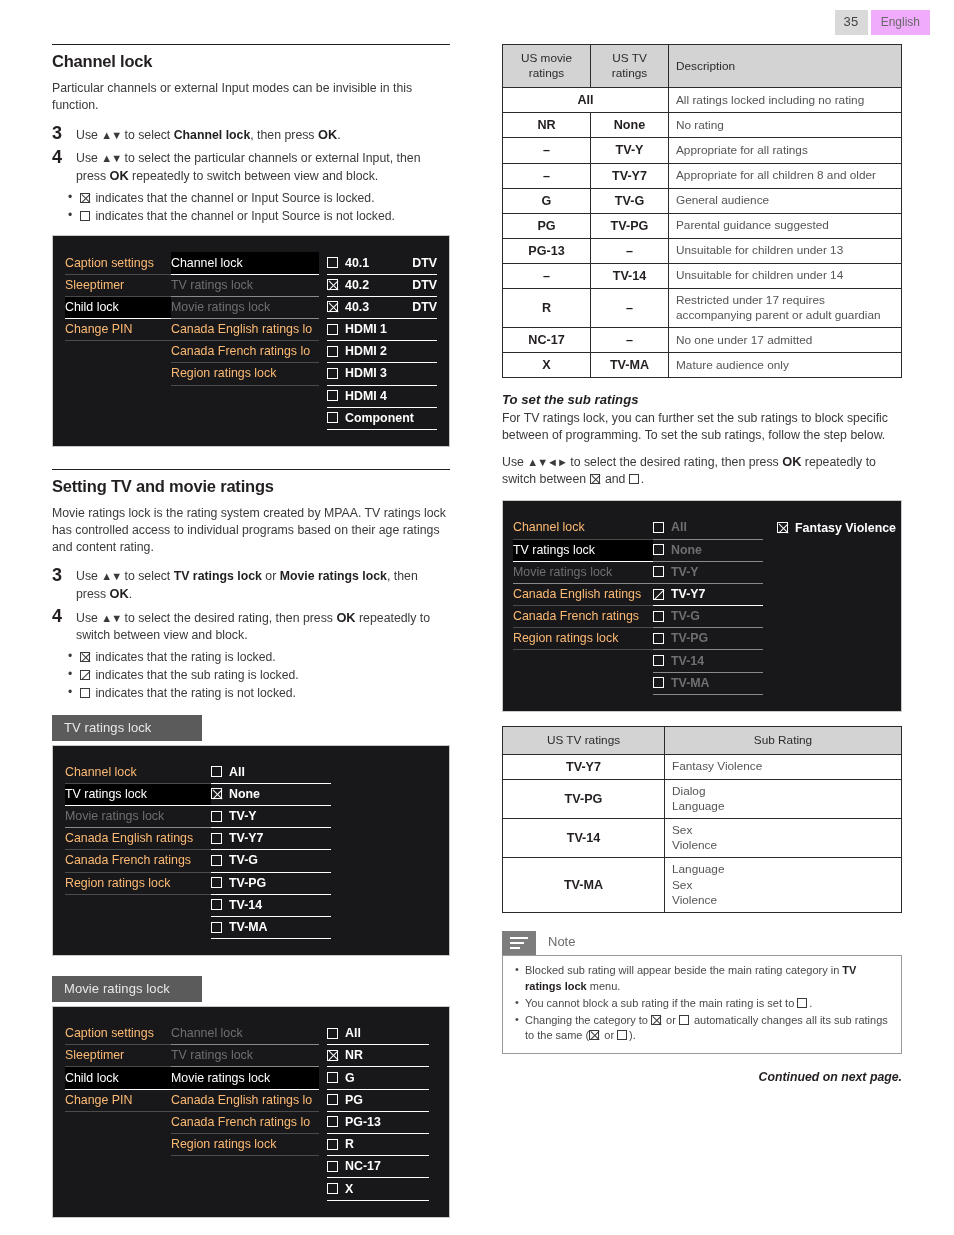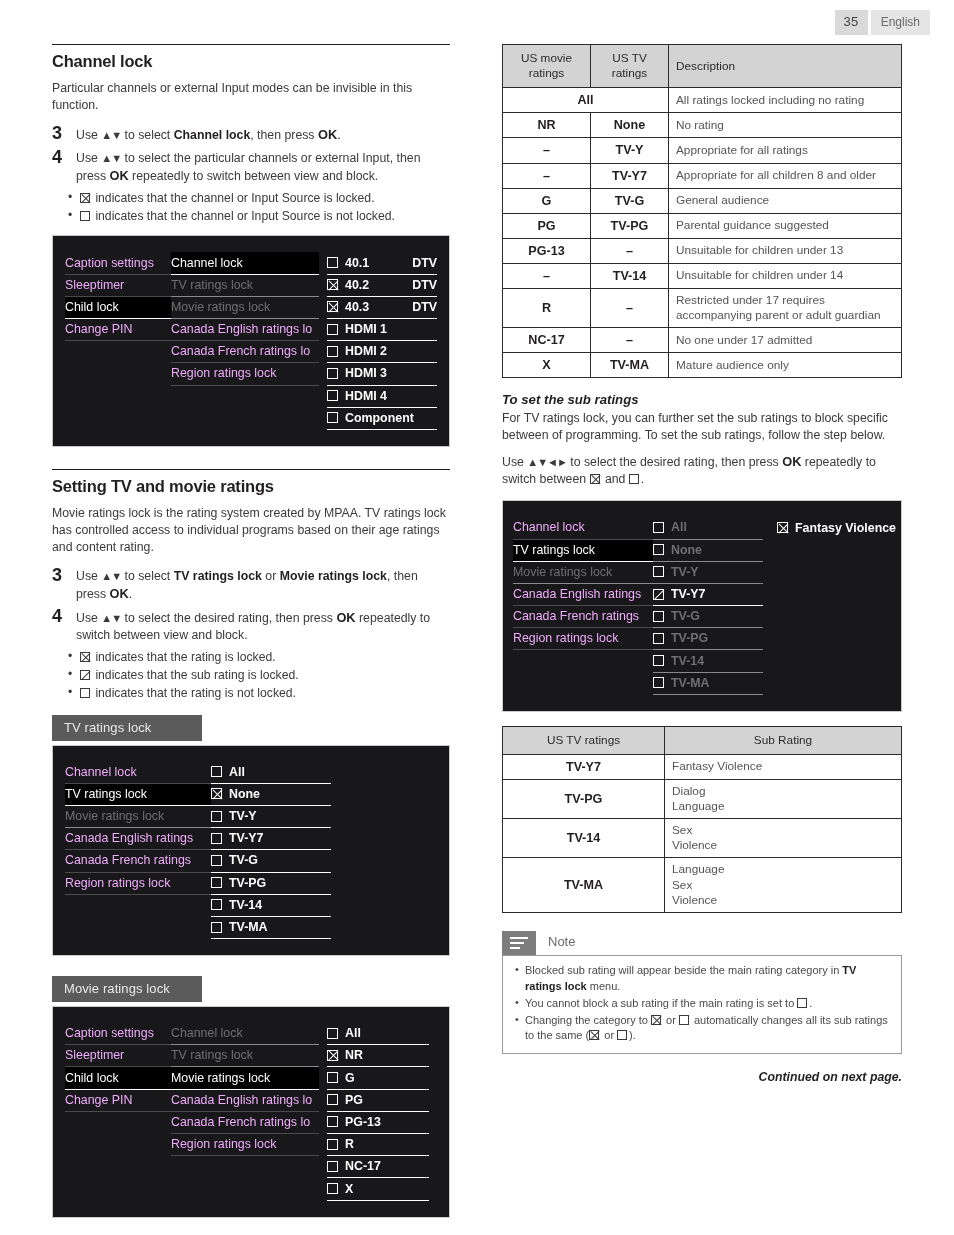--- a/index.html
+++ b/index.html
@@ -18,21 +18,21 @@
     position: absolute; top: 10px; right: 24px;
     display: flex; align-items: stretch; gap: 3px;
   }
   .page-num {
     background: #d9d9d9; color: #444;
     font-size: 13px; padding: 4px 9px 5px;
     min-width: 26px; text-align: center;
     letter-spacing: .3px;
   }
   .page-lang {
-    background: #e5e5e5; color: #6a6a6a;
+    background: #f0abfc; color: #6a6a6a;
     font-size: 12px; padding: 5px 10px 6px;
     min-width: 54px; text-align: right;
   }
 
   
   .col {
     position: absolute; top: 44px;
   }
   .col-left  { left: 52px;  width: 398px; }
   .col-right { left: 502px; width: 400px; }
@@ -97,21 +97,21 @@
   }
   .osd-col { padding-top: 2px; }
   .osd-row {
     height: 22.2px; display: flex; align-items: center;
     font-size: 12.4px; white-space: nowrap;
     border-bottom: 1px solid #ffffff;
     padding-bottom: 1px;
   }
   .osd-row.nolin { border-bottom: none; }
   .osd-col.menu .osd-row { border-bottom-color: #ffffff; }
-  .dim  { color: #f0abfc; border-bottom-color: #4b4b4e !important; }
+  .dim  { color: #fdba74; border-bottom-color: #4b4b4e !important; }
   .dim2 { color: #6f6f72; border-bottom-color: #8a8a8d !important; }
   .on   { color: #ffffff; }
   .osd-row.sel {
     background: #000000; color: #ffffff;
   }
 
   
   .obx {
     width: 11px; height: 11px; border: 1.4px solid #ffffff;
     display: inline-block; position: relative; flex: none; margin-right: 7px;

